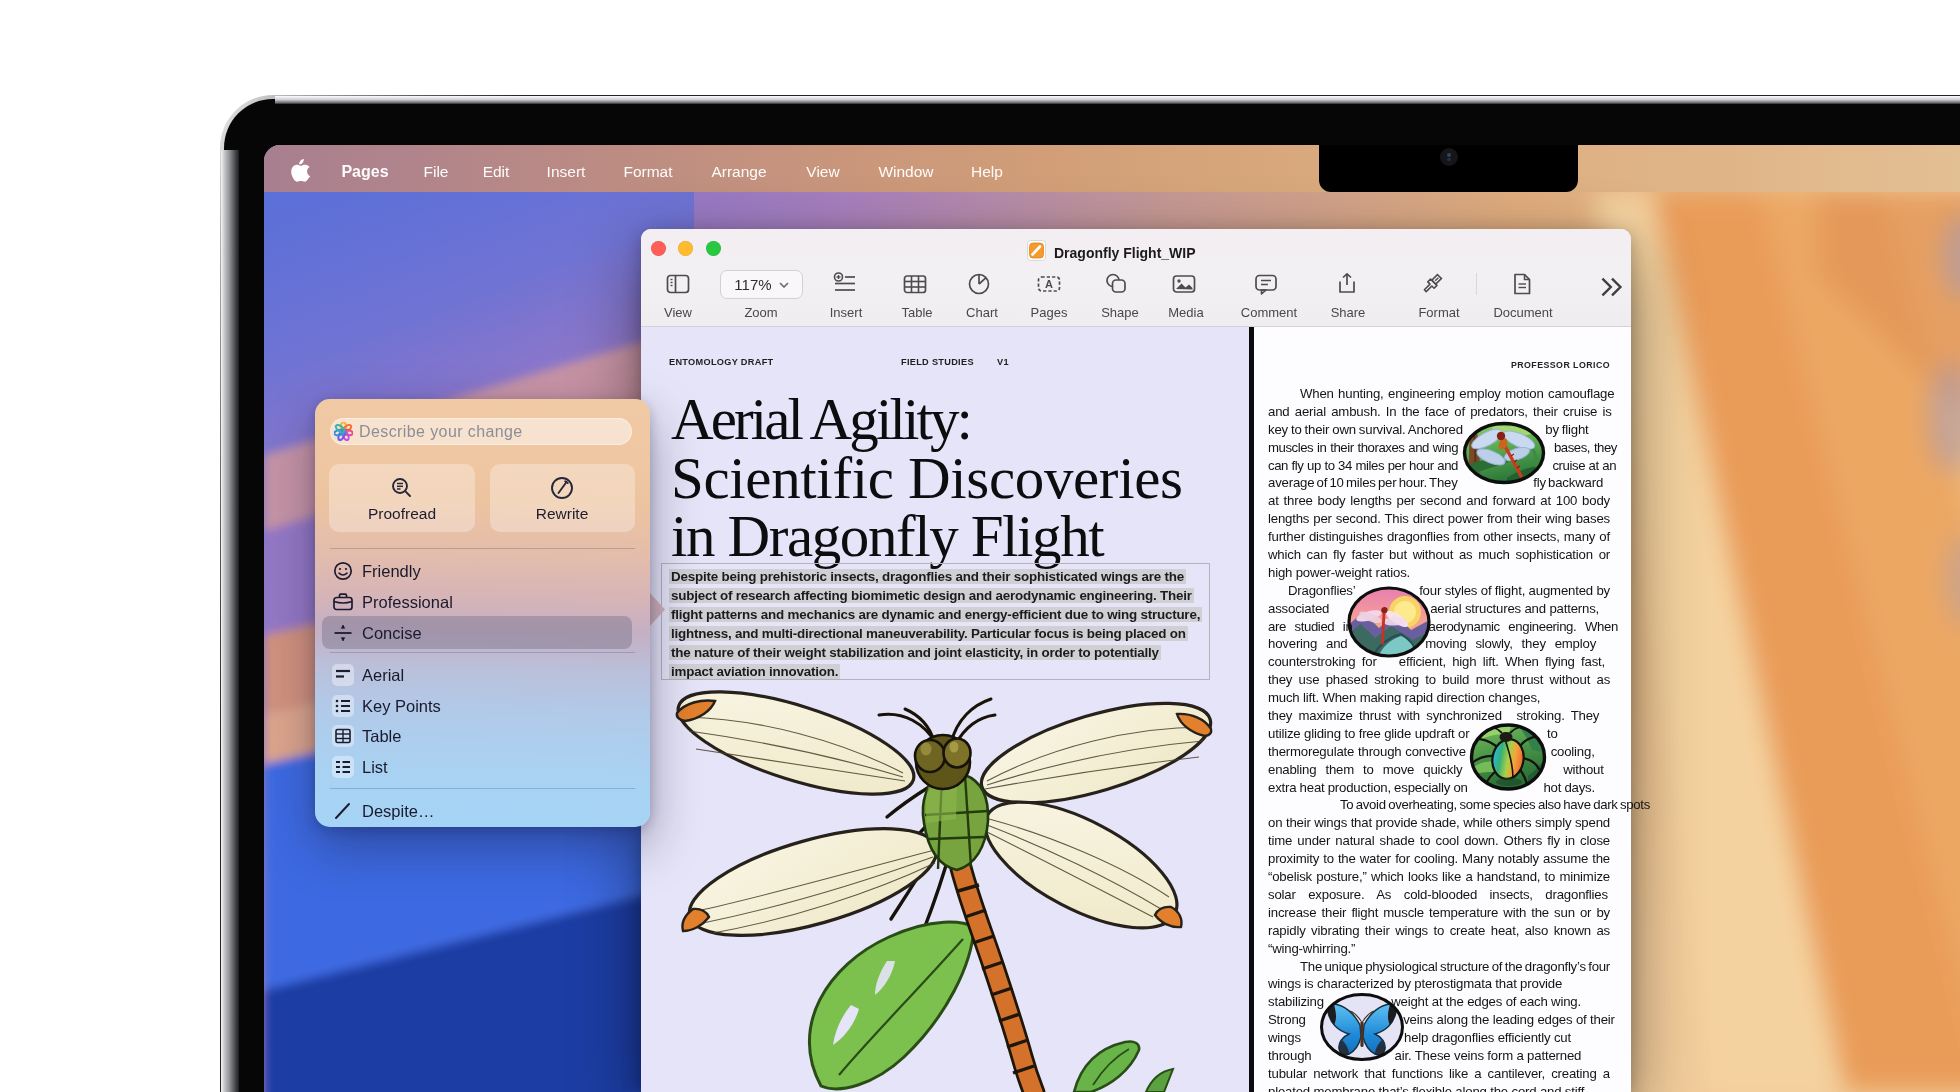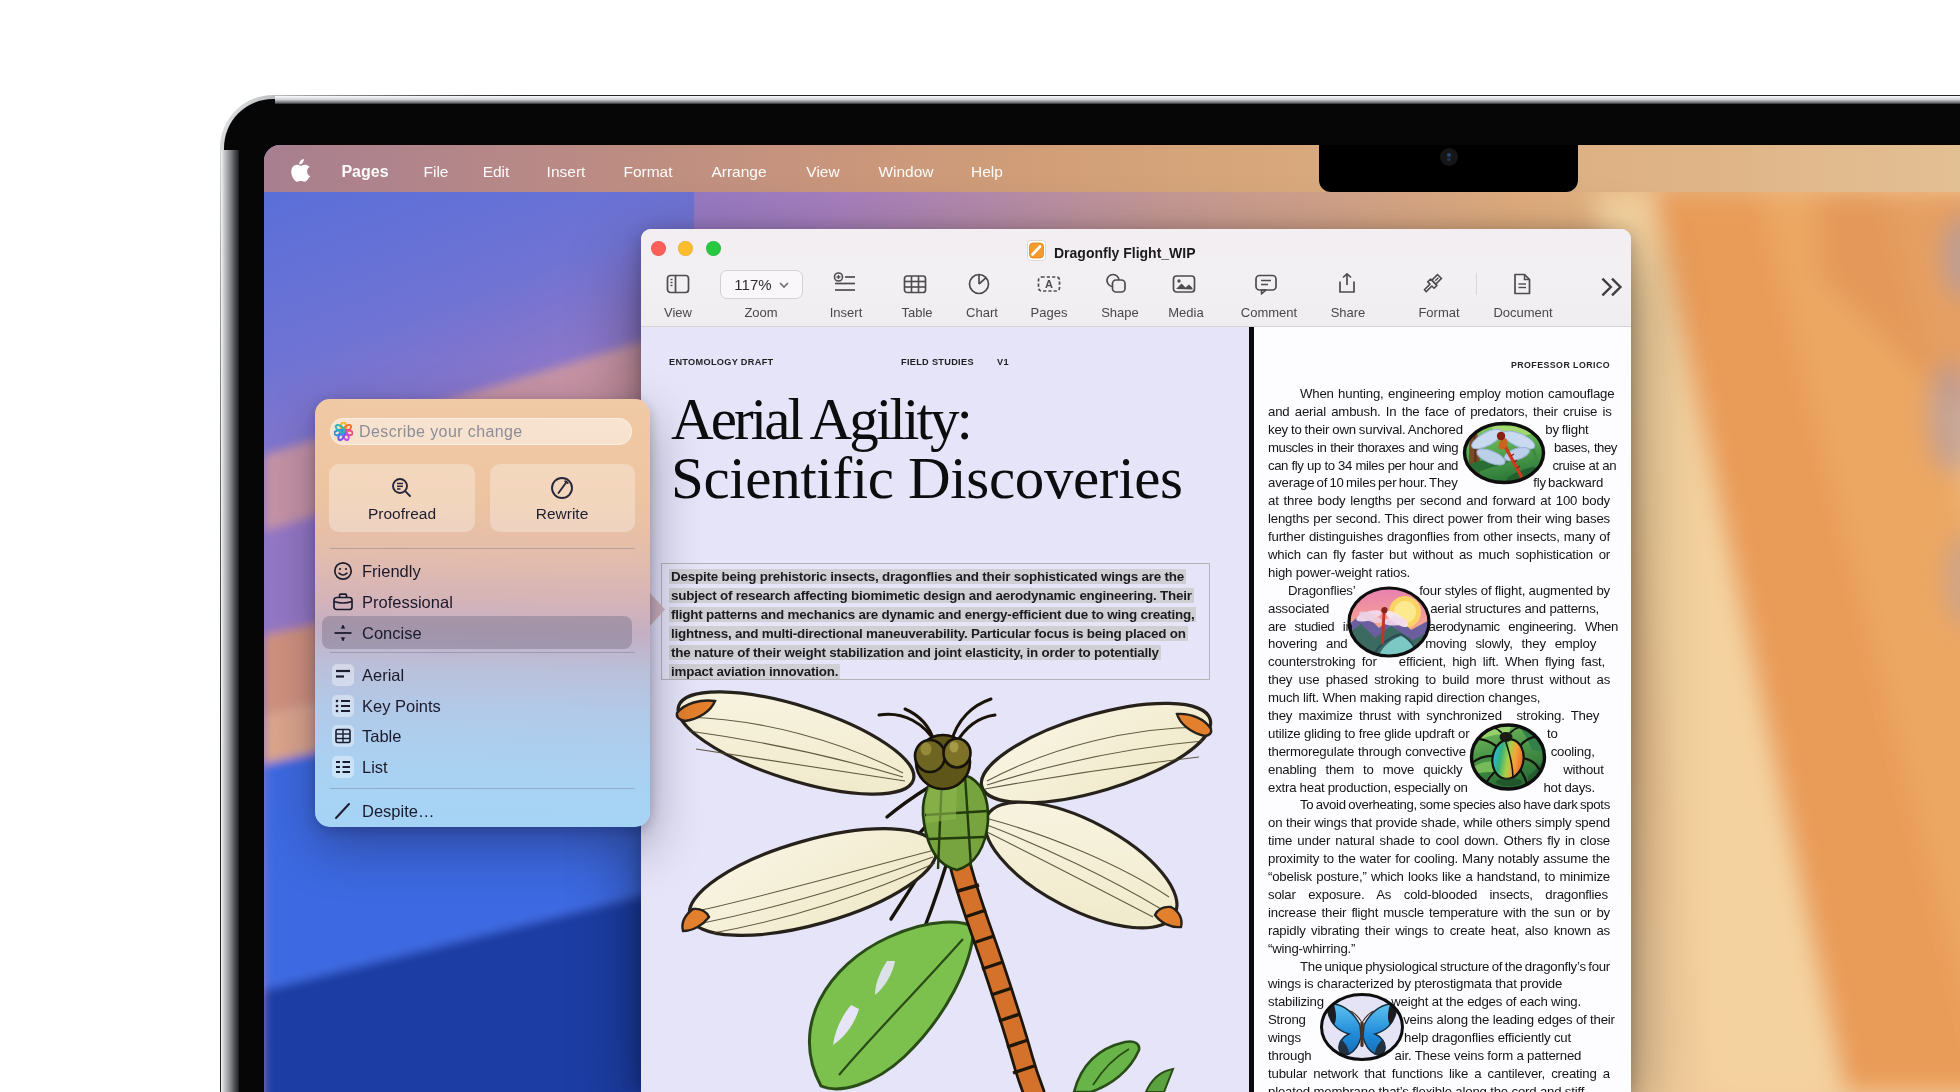--- a/index.html
+++ b/index.html
@@ -264,26 +264,26 @@
           <polyline points="10,2 17,9 10,16" fill="none" stroke="#3e3e40" stroke-width="2"></polyline>
         </svg>
     </div>
     <div id="pageL"></div>
     <div id="pgdiv"></div>
     <div id="pageR"></div>
 
     <div class="kick" style="left:28px;top:128px">ENTOMOLOGY DRAFT</div>
     <div class="kick" style="left:260px;top:128px">FIELD STUDIES</div>
     <div class="kick" style="left:356px;top:128px">V1</div>
-    <div id="dtitle"><span class="t1">Aerial Agility:</span><br><span class="t2">Scientific Discoveries</span><br></div>
+    <div id="dtitle"><span class="t1">Aerial Agility:</span><br><span class="t2">Scientific Discoveries</span><br><span class="t3">in Dragonfly Flight</span></div>
     <div id="parabox"></div>
     <div id="para">
       <div><span>Despite being prehistoric insects, dragonflies and their sophisticated wings are the</span></div>
       <div><span>subject of research affecting biomimetic design and aerodynamic engineering. Their</span></div>
-      <div><span>flight patterns and mechanics are dynamic and energy-efficient due to wing creating,</span></div>
+      <div><span>flight patterns and mechanics are dynamic and energy-efficient due to wing structure,</span></div>
       <div><span>lightness, and multi-directional maneuverability. Particular focus is being placed on</span></div>
       <div><span>the nature of their weight stabilization and joint elasticity, in order to potentially</span></div>
       <div><span>impact aviation innovation.</span></div>
     </div>
 
     <svg class="abs" style="left:0;top:436px" width="608" height="427" viewBox="0 0 608 427" id="dfly">
       <defs>
         <linearGradient id="wingG" x1="0" y1="0" x2="1" y2="1">
           <stop offset="0" stop-color="#f9f5e3"></stop>
             <stop offset="1" stop-color="#efe8c8"></stop>
@@ -522,21 +522,21 @@
         <div class="ln" style=""><span class="m" style="letter-spacing: -0.38px; word-spacing: 5.26px;">are studied in <i style="width: 59px;"></i> aerodynamic engineering. When</span></div>
         <div class="ln" style=""><span class="m" style="word-spacing: 5.36px;">hovering and <i style="width: 60px;"></i> moving slowly, they employ</span></div>
         <div class="ln" style=""><span class="m" style="word-spacing: 2.82px;">counterstroking for <i style="width: 9.6px;"></i> efficient, high lift. When flying fast,</span></div>
         <div class="ln" style=""><span class="m" style="word-spacing: 2.88px;">they use phased stroking to build more thrust without as</span></div>
         <div class="ln" style=""><span class="m">much lift. When making rapid direction changes,</span></div>
         <div class="ln" style=""><span class="m" style="word-spacing: 2.81px;">they maximize thrust with synchronized <i style="width: 2px;"></i> stroking. They</span></div>
         <div class="ln" style=""><span class="m" style="word-spacing: 0.08px;">utilize gliding to free glide updraft or <i style="width: 70.5px;"></i> to</span></div>
         <div class="ln" style=""><span class="m" style="word-spacing: 0.34px;">thermoregulate through convective <i style="width: 77.2px;"></i> cooling,</span></div>
         <div class="ln" style=""><span class="m" style="word-spacing: 5.53px;">enabling them to move quickly <i style="width: 82.9px;"></i> without</span></div>
         <div class="ln" style=""><span class="m" style="word-spacing: -0.32px;">extra heat production, especially on <i style="width: 69.4px;"></i> hot days.</span></div>
-        <div class="ln" style="padding-left:32px"><span class="m" style="letter-spacing: -0.33px; word-spacing: -0.77px;">To avoid overheating, some species also have dark spots</span></div>
+        <div class="ln" style="padding-left:32px"><span class="m" style="letter-spacing: -0.33px; word-spacing: -0.77px; margin-left: 40px;">To avoid overheating, some species also have dark spots</span></div>
         <div class="ln" style=""><span class="m" style="word-spacing: 0.1px;">on their wings that provide shade, while others simply spend</span></div>
         <div class="ln" style=""><span class="m" style="word-spacing: 1.67px;">time under natural shade to cool down. Others fly in close</span></div>
         <div class="ln" style=""><span class="m" style="word-spacing: 0.57px;">proximity to the water for cooling. Many notably assume the</span></div>
         <div class="ln" style=""><span class="m" style="word-spacing: 0.76px;">“obelisk posture,” which looks like a handstand, to minimize</span></div>
         <div class="ln" style=""><span class="m" style="word-spacing: 9px;">solar exposure. As cold-blooded insects, dragonflies</span></div>
         <div class="ln" style=""><span class="m" style="word-spacing: 1.63px;">increase their flight muscle temperature with the sun or by</span></div>
         <div class="ln" style=""><span class="m" style="word-spacing: 2.04px;">rapidly vibrating their wings to create heat, also known as</span></div>
         <div class="ln" style=""><span class="m">“wing-whirring.”</span></div>
         <div class="ln" style="padding-left:32px"><span class="m" style="letter-spacing: -0.24px; word-spacing: -0.92px;">The unique physiological structure of the dragonfly’s four</span></div>
         <div class="ln" style=""><span class="m">wings is characterized by pterostigmata that provide</span></div>

